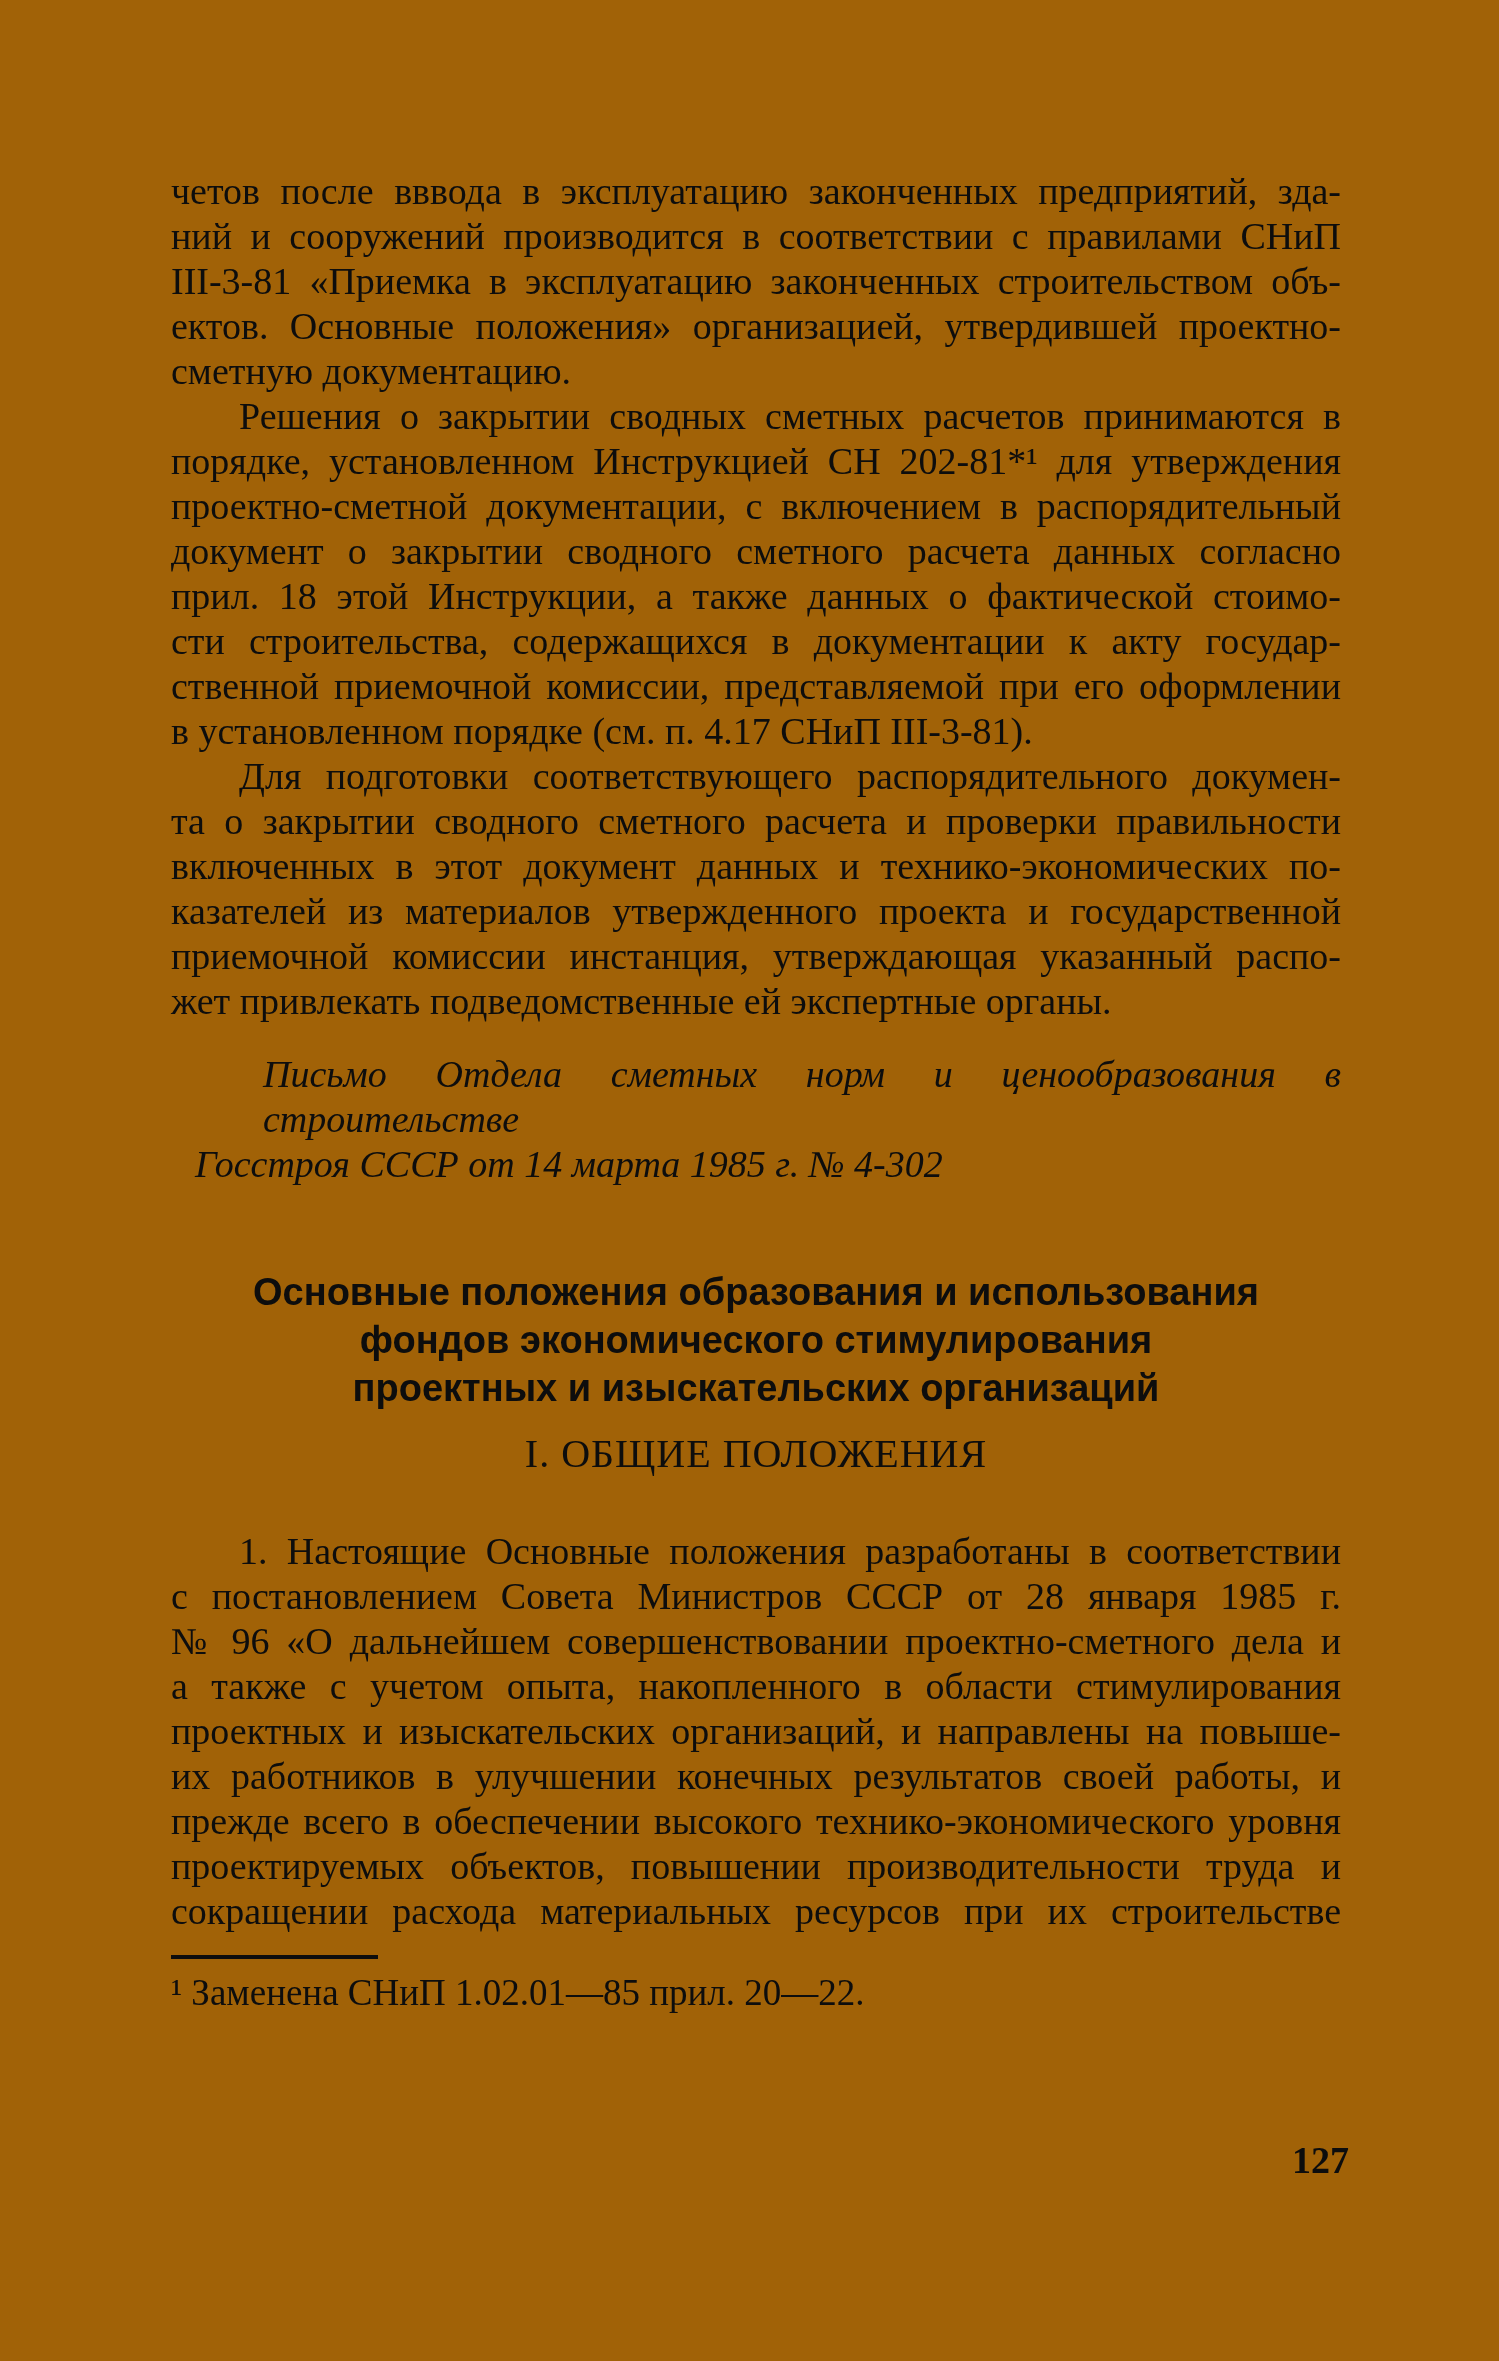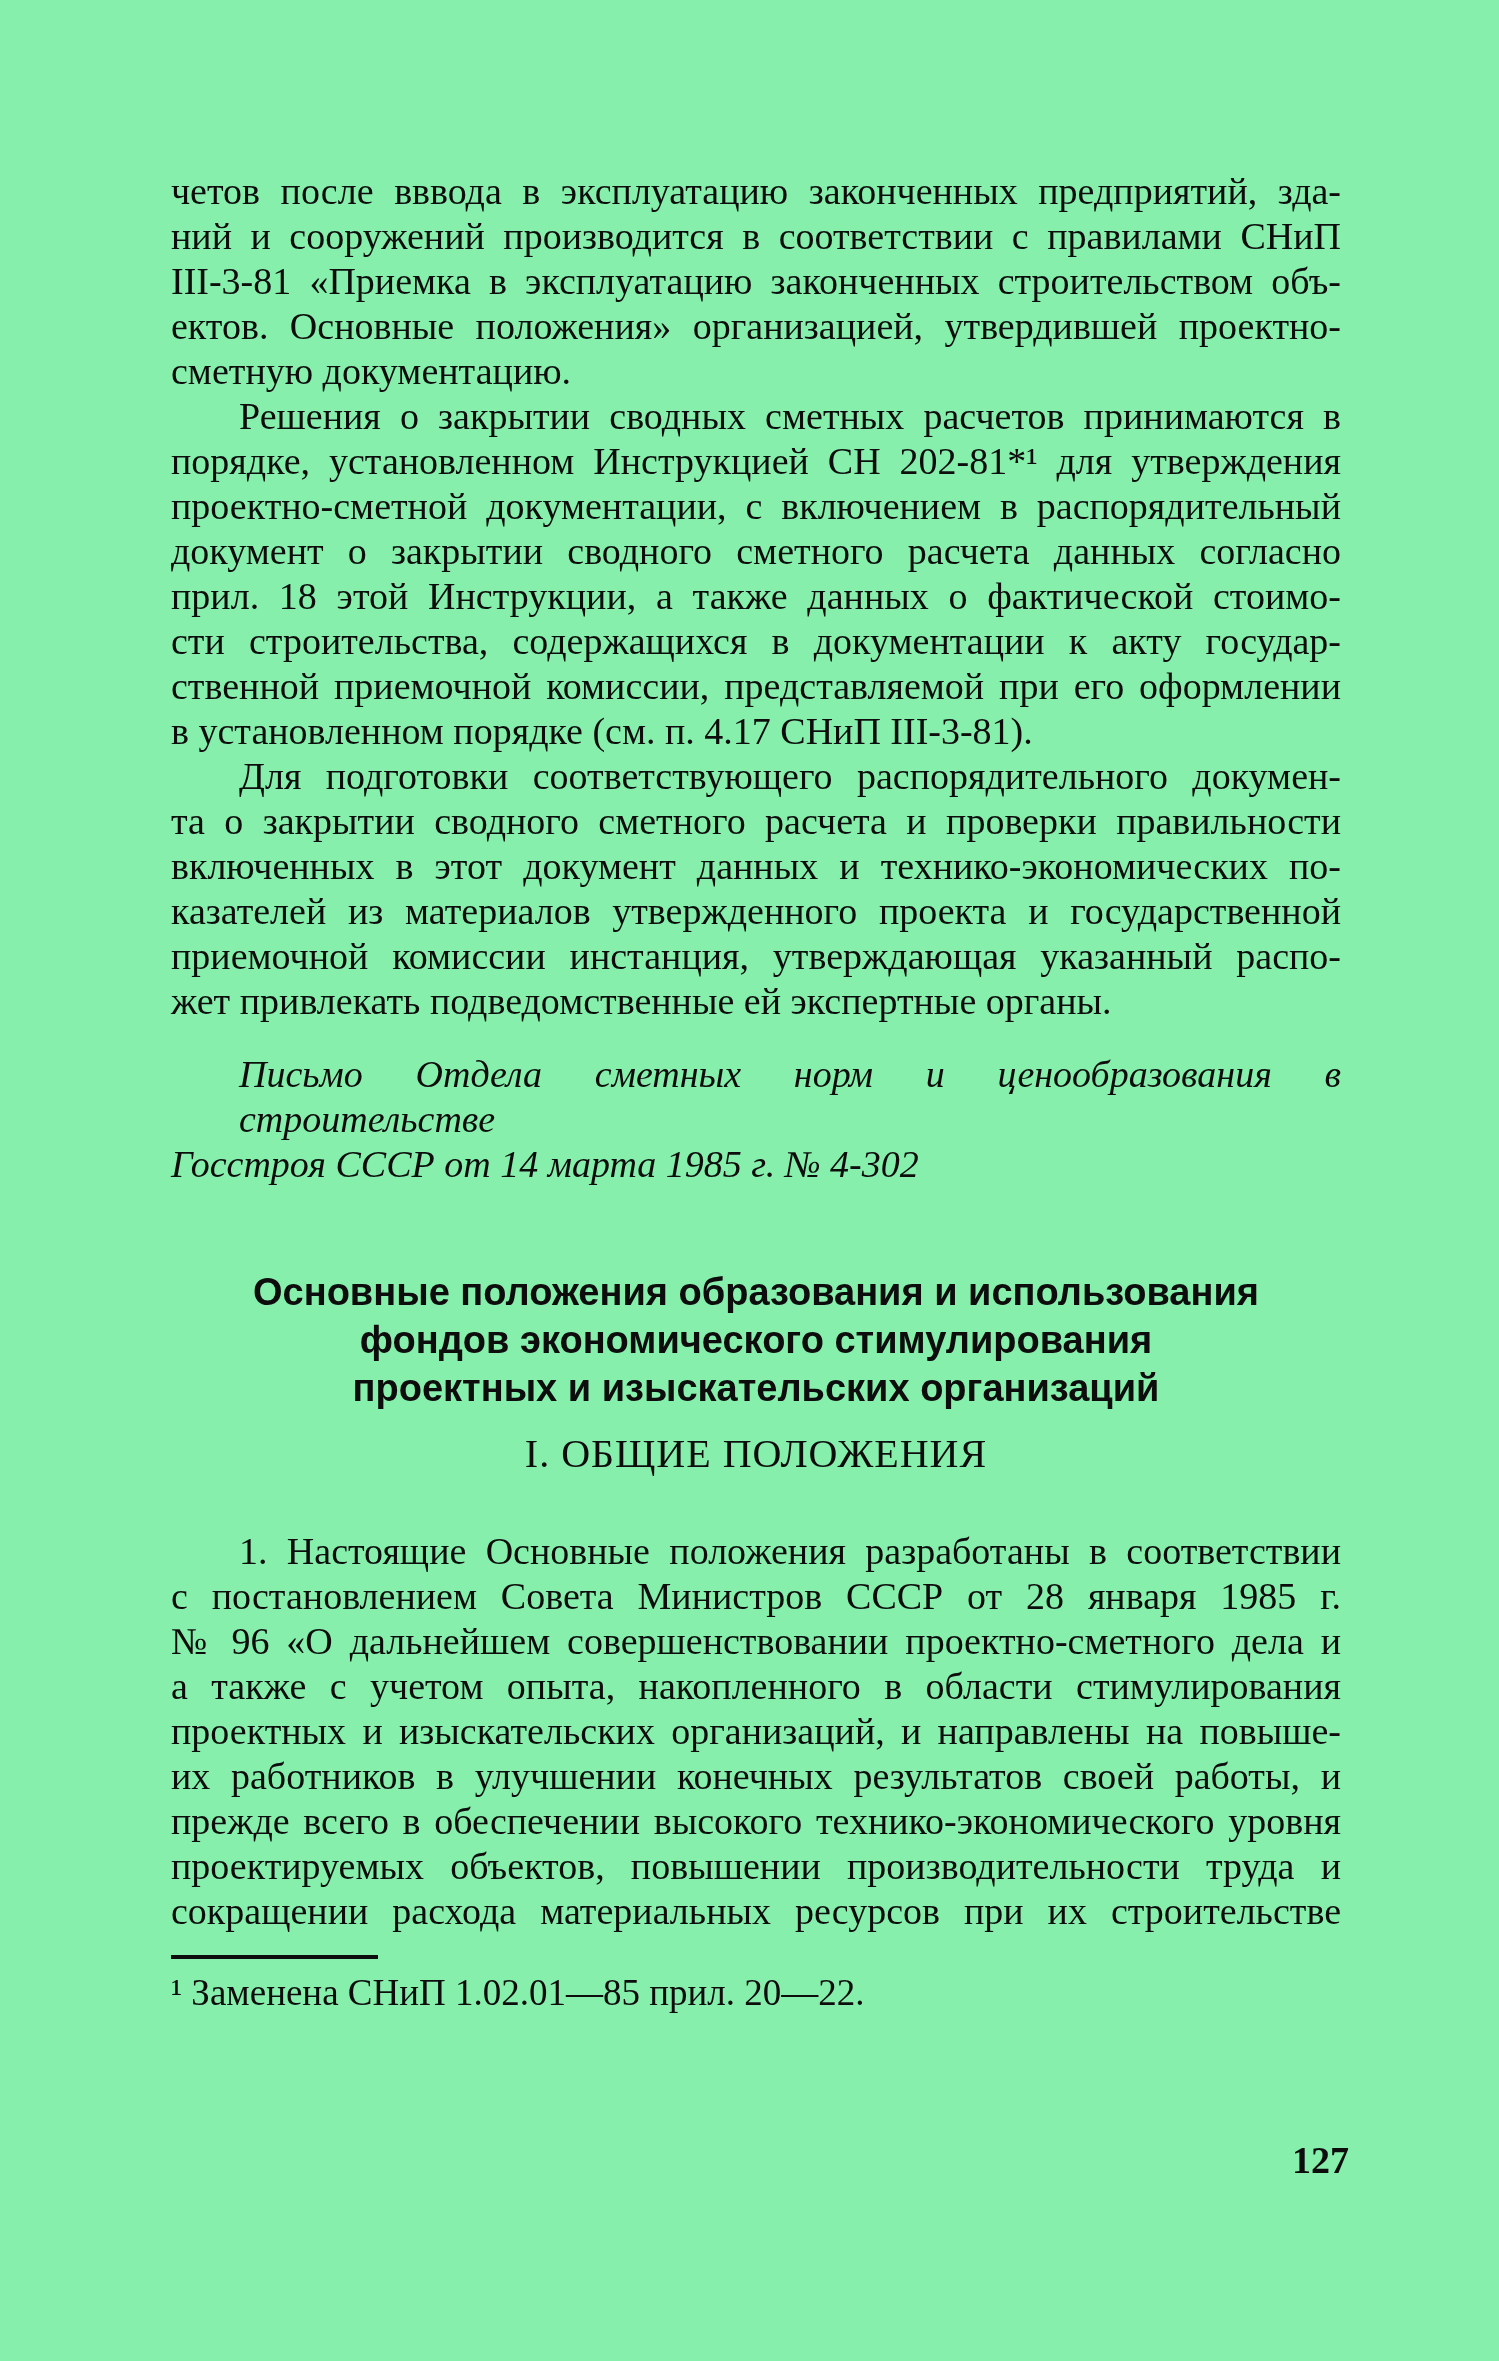--- a/index.html
+++ b/index.html
@@ -1,36 +1,36 @@
 <!DOCTYPE html>
 <html><head>
 <meta charset="utf-8">
 <style>
   html,body{margin:0;padding:0;background:#ffffff;}
   .page{
     position:relative;
     width:1499px;height:2361px;
-    background:#86efac;
+    background:#a16207;
     color:#0d0d0d;
     font-family:"Liberation Serif", serif;
     overflow:hidden;
   }
   .text{
     position:absolute;left:171px;top:169px;width:1170px;
   }
   .ln{
     font-size:38px;
     line-height:45px;
     white-space:normal;
   }
   .j{ text-align:justify; text-align-last:justify; }
   .last{ text-align:left; text-align-last:left; }
   .ind{ padding-left:68px; }
   .it{ font-style:italic; }
-  .source{ margin-top:28px; }
+  .source{ margin-top:28px;margin-left:24px; }
   .title{
     margin-top:81px;
     text-align:center;
     font-family:"Liberation Sans", sans-serif;
     font-weight:bold;
     font-size:38px;
     line-height:48px;
   }
   .title .ln{ font-size:38px; line-height:48px; text-align:center; text-align-last:center; }
   .section{

